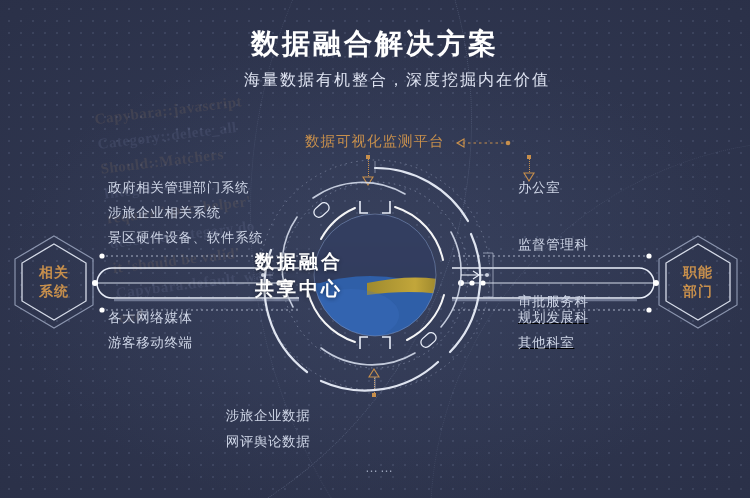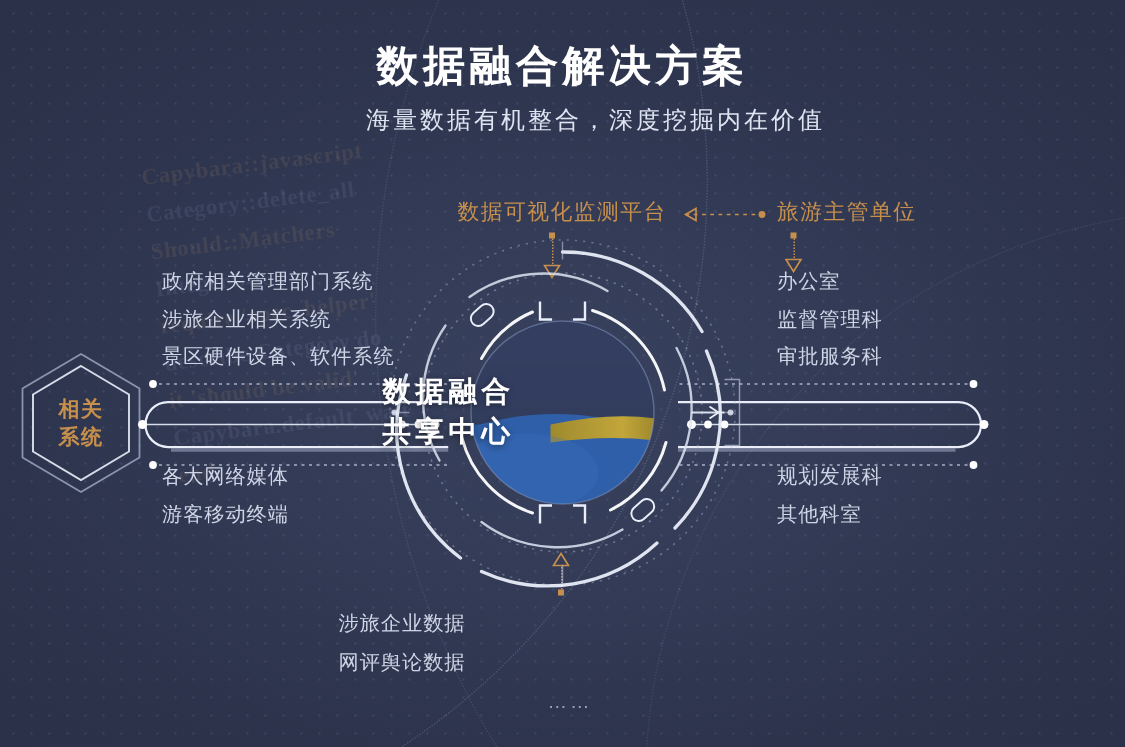--- a/index.html
+++ b/index.html
@@ -97,22 +97,22 @@
     pointer-events:none;
   }
 
   
   .col{position:absolute;display:flex;flex-direction:column;}
   .col .item{
     color:#ced5e6;font-size:13.5px;line-height:25px;letter-spacing:.6px;white-space:nowrap;
   }
   #col-left-top{left:108px;top:175px;}
   #col-left-bottom{left:108px;top:305px;text-align:center;}
-  #col-right-top{left:518px;top:175px;}
-  #col-right-bottom{left:518px;top:305px;}
+  #col-right-top{left:518px;top:175px;gap:32px;}
+  #col-right-bottom{left:518px;top:305px;text-decoration:underline;}
 
   
   #bottom{
     position:absolute;left:215px;top:403px;width:330px;
   }
   #bottom .brow{display:flex;justify-content:space-between;flex-direction:column;}
   #bottom .bcell{
     color:#ced5e6;font-size:13.5px;line-height:26px;letter-spacing:.6px;white-space:nowrap;
     width:106px;text-align:center;
   }
@@ -139,21 +139,20 @@
     <span>describe Category do</span>
     <span>it 'should be valid'</span>
     <span>Capybara.default_wait</span>
     <span>end</span>
   </div>
 
   <div id="title">数据融合解决方案</div>
   <div id="subtitle">海量数据有机整合，深度挖掘内在价值</div>
 
   <div class="toplabel" id="lbl-platform">数据可视化监测平台</div>
-  <div class="toplabel" id="lbl-authority">旅游主管单位</div>
 
   <svg id="toparrow" viewBox="0 0 66 12">
     <path d="M9 6 L58 6" stroke="#c78f4c" stroke-width="1" stroke-dasharray="2.5 3" fill="none"></path>
     <path d="M9 6 L16 2 L16 10 Z" fill="none" stroke="#c78f4c" stroke-width="1.1"></path>
     <circle cx="60" cy="6" r="2.3" fill="#c78f4c"></circle>
   </svg>
 
   <div class="vconn" style="left:362px;top:155px;">
     <div class="dot"></div>
     <div class="dline" style="height:17px;"></div>
@@ -182,20 +181,30 @@
     <svg width="92" height="100" viewBox="0 0 92 100">
       <polygon points="46,4 85,27 85,73 46,96 7,73 7,27" fill="none" stroke="#aab4cd" stroke-width="1.2" opacity=".75"></polygon>
       <polygon points="46,12 78,31 78,69 46,88 14,69 14,31" fill="none" stroke="#e8edf8" stroke-width="1.3" opacity=".9"></polygon>
     </svg>
     <div class="hextext">
       <span>相关</span>
       <span>系统</span>
     </div>
   </div>
 
+  <div class="hexwrap" id="hex-right">
+    <svg width="92" height="100" viewBox="0 0 92 100">
+      <polygon points="46,4 85,27 85,73 46,96 7,73 7,27" fill="none" stroke="#aab4cd" stroke-width="1.2" opacity=".75"></polygon>
+      <polygon points="46,12 78,31 78,69 46,88 14,69 14,31" fill="none" stroke="#e8edf8" stroke-width="1.3" opacity=".9"></polygon>
+    </svg>
+    <div class="hextext">
+      <span>职能</span>
+      <span>部门</span>
+    </div>
+  </div>
 
   <svg class="pipe" id="pipe-left" viewBox="0 0 215 62">
     <path d="M214 4 L20 4" stroke="#cfd7ea" stroke-width="1" stroke-dasharray="2 3" fill="none" opacity=".75"></path>
     <path d="M214 58 L20 58" stroke="#cfd7ea" stroke-width="1" stroke-dasharray="2 3" fill="none" opacity=".75"></path>
     <circle cx="18" cy="4" r="2.6" fill="#ffffff"></circle>
     <circle cx="18" cy="58" r="2.6" fill="#ffffff"></circle>
     <path d="M215 16 L28 16 A15 15 0 0 0 28 46 L215 46" fill="none" stroke="#e9eef9" stroke-width="1.5"></path>
     <path d="M215 48 L30 48" stroke="#98a2bd" stroke-width="2.4" fill="none" opacity=".6"></path>
     <path d="M13 31 L205 31" stroke="#e9eef9" stroke-width="1.1" fill="none" opacity=".9"></path>
     <circle cx="11" cy="31" r="3" fill="#ffffff"></circle>

